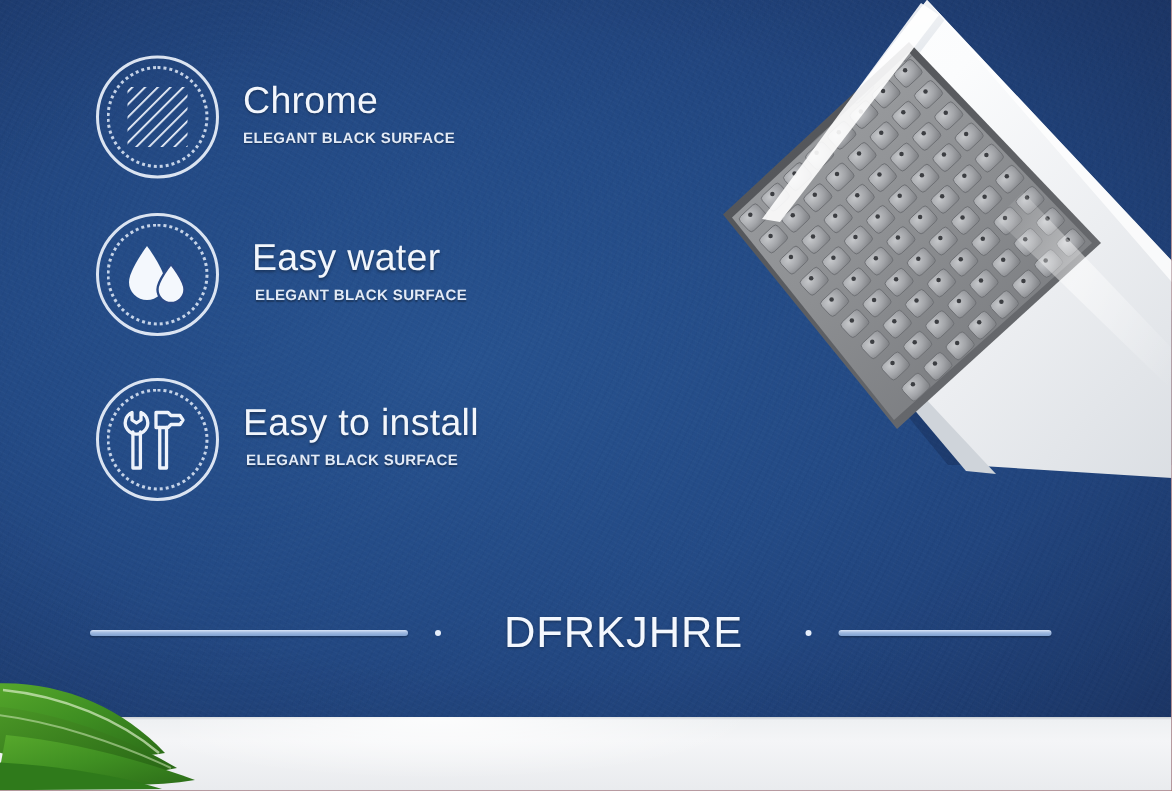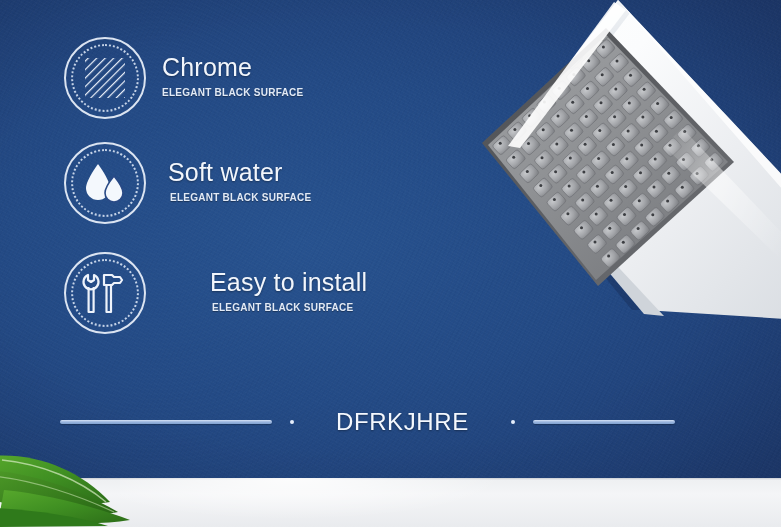--- a/index.html
+++ b/index.html
@@ -47,21 +47,21 @@
     left: 0; top: 0;
     width: 400px;
   }
   .feature {
     position: absolute;
     display: flex;
     align-items: center;
   }
   .feature-1 { left: 64px; top: 37px; }
   .feature-2 { left: 64px; top: 142px; }
-  .feature-3 { left: 64px; top: 252px; gap: 48px; }
+  .feature-3 { left: 64px; top: 252px; }
 
   .icon-badge {
     position: relative;
     width: 82px;
     height: 82px;
     flex: 0 0 82px;
   }
   .ring-outer {
     position: absolute;
     inset: 0;
@@ -131,21 +131,21 @@
   .brand-dot {
     width: 4px;
     height: 4px;
     border-radius: 50%;
     background: #e6eefb;
     margin: 0 18px;
     flex: 0 0 4px;
   }
   .brand-name {
     color: #f4f8fe;
-    font-size: 24px;
+    font-size: 29px;
     letter-spacing: .6px;
     font-weight: 400;
     text-shadow: 0 1px 2px rgba(0,0,0,.35);
     padding: 0 24px;
     white-space: nowrap;
   }
 
   
   .product {
     position: absolute;
@@ -440,21 +440,21 @@
         <div class="ring-outer"></div>
         <div class="ring-dotted"></div>
         <div class="icon-glyph">
           <svg width="46" height="46" viewBox="0 0 46 46">
             <path d="M16 4 C16 4 4 20 4 28 A12 12 0 0 0 28 28 C28 20 16 4 16 4 Z" fill="#f4f8fd"></path>
             <path d="M32 16 C32 16 23 27 23 33 A9 9 0 0 0 41 33 C41 27 32 16 32 16 Z" fill="#f4f8fd" stroke="#2a4a86" stroke-width="1.6"></path>
           </svg>
         </div>
       </div>
       <div class="feature-text">
-        <div class="feature-title">Soft water</div>
+        <div class="feature-title">Easy water</div>
         <div class="feature-sub">ELEGANT BLACK SURFACE</div>
       </div>
     </div>
 
     <div class="feature feature-3">
       <div class="icon-badge">
         <div class="ring-outer"></div>
         <div class="ring-dotted"></div>
         <div class="icon-glyph">
           <svg width="48" height="48" viewBox="0 0 48 48">

